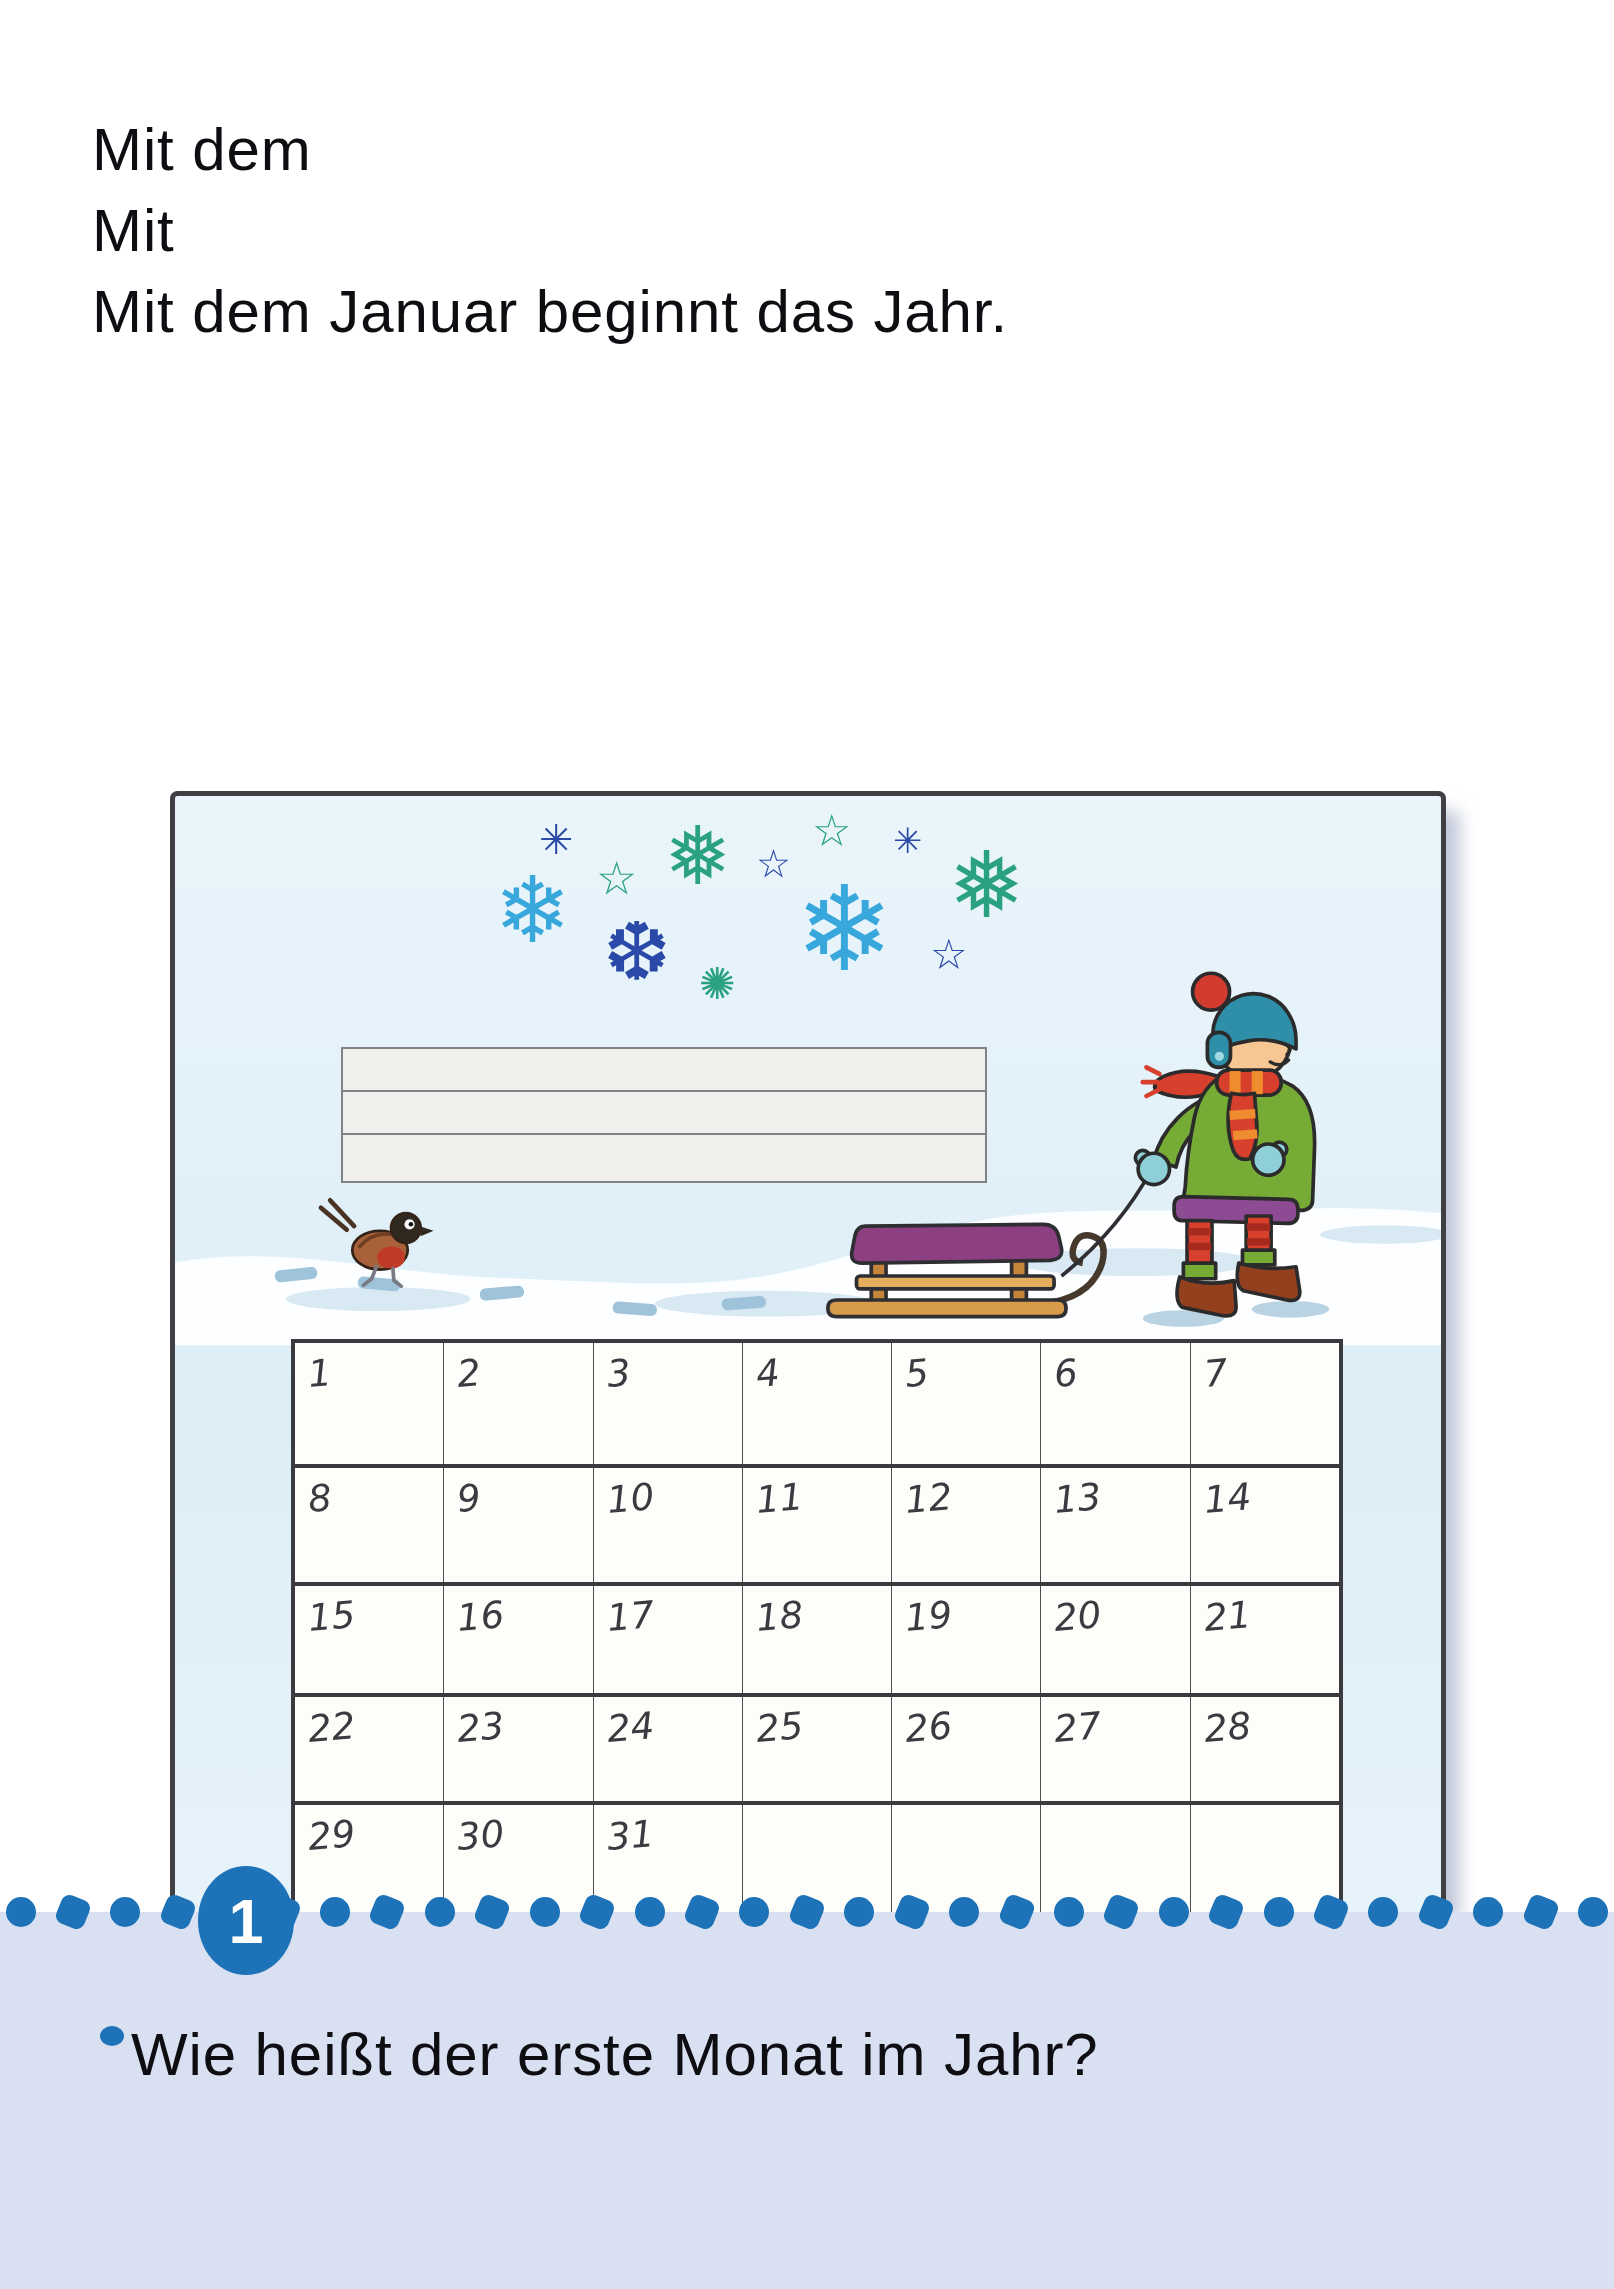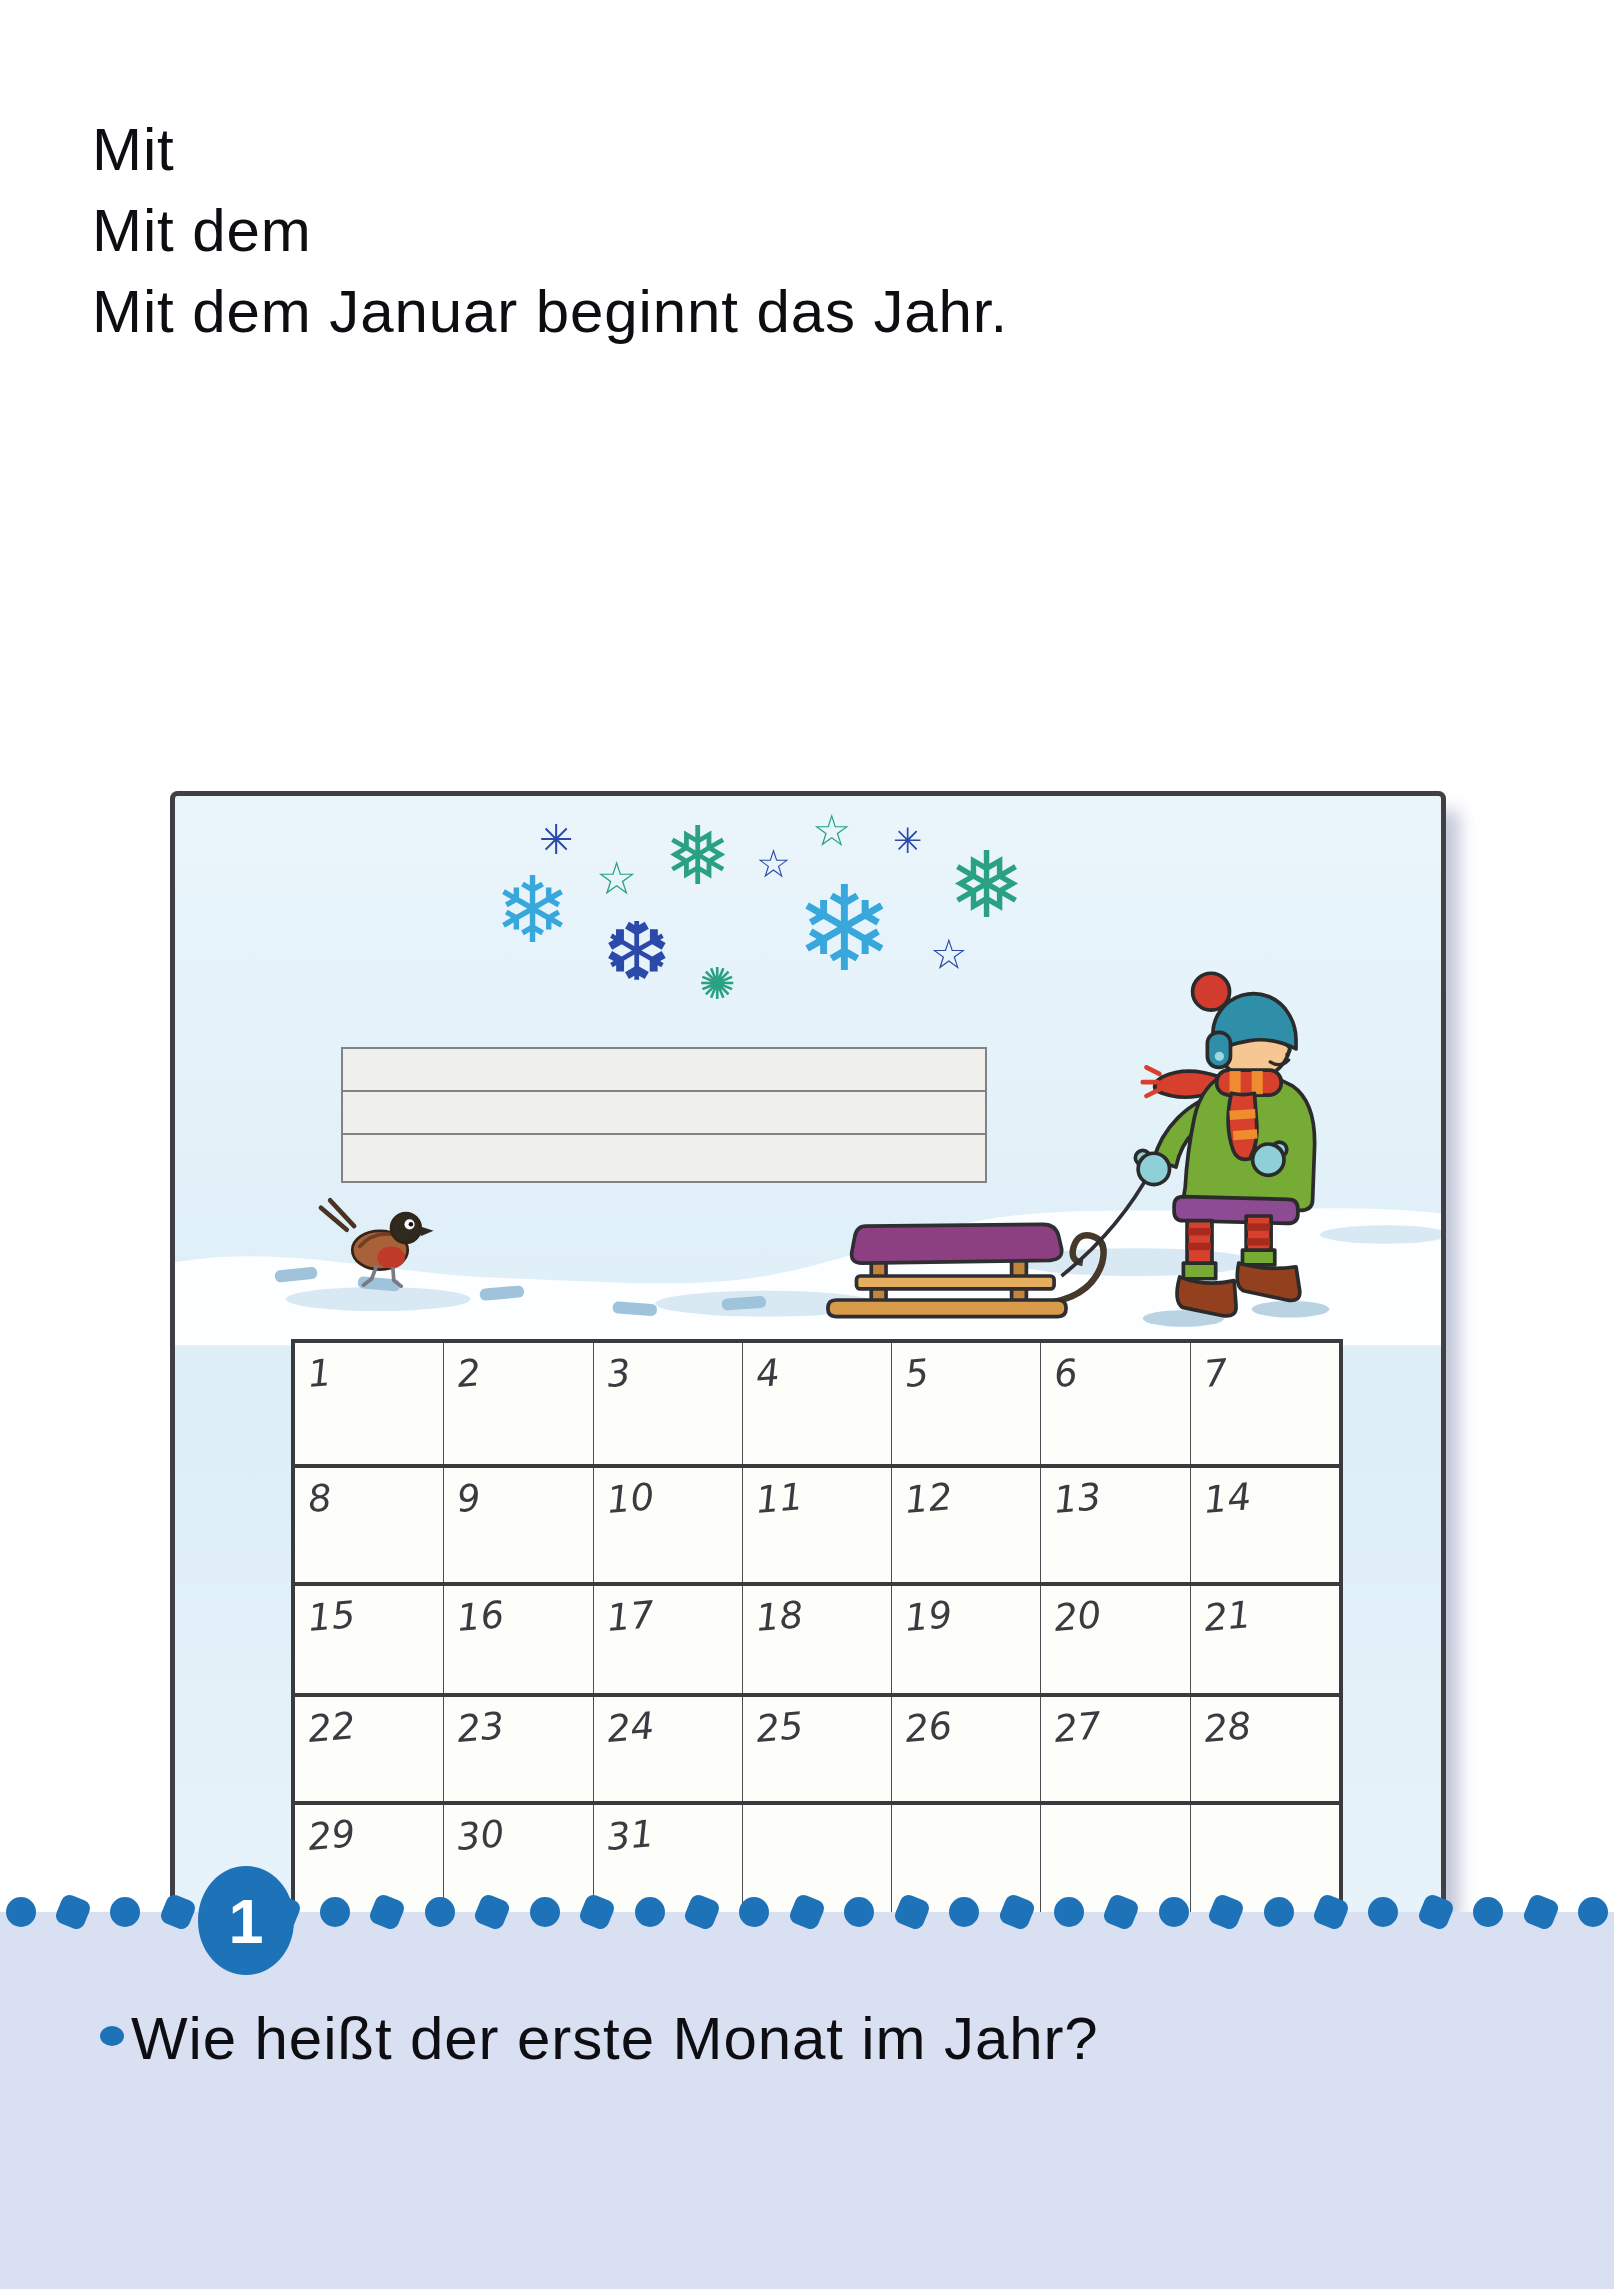--- a/index.html
+++ b/index.html
@@ -35,31 +35,31 @@
   
   .task-band{position:absolute;left:0;top:1912px;width:1614px;height:377px;background:#d9e0f1;z-index:3}
   .dots{position:absolute;left:0;top:-15.7px;width:100%;height:31px;display:flex;
     justify-content:space-between;align-items:center;padding:0 5.5px}
   .dot{width:30px;height:30px;background:#1d72b8;border-radius:50%;flex:0 0 auto}
   .dot.square{border-radius:8.3px;transform:rotate(22deg)}
   .badge{position:absolute;left:198px;top:-46px;width:96px;height:109px;background:#1d72b8;
     border-radius:48px / 54px;display:flex;align-items:center;justify-content:center}
   .badge span{color:#ffffff;font-size:63px;font-weight:bold}
   .bullet{position:absolute;left:100px;top:114px;width:24px;height:20px;border-radius:50%;background:#1d72b8}
-  .task-text{position:absolute;left:131px;top:81px}
+  .task-text{position:absolute;left:131px;top:97px}
   .task-text p{font-size:60px;line-height:92px;letter-spacing:0.9px;color:#0d0d12;white-space:nowrap}
 </style>
 </head>
 <body>
 
 <main>
 
   <section class="reading">
+    <p>Mit dem</p>
     <p>Mit</p>
-    <p>Mit dem</p>
     <p>Mit dem Januar beginnt das Jahr.</p>
   </section>
 
   <figure class="illustration">
 
     <svg class="scene" viewBox="0 0 1371 1209" preserveAspectRatio="none">
 
       <path fill="#fcfeff" d="M0,505 C120,485 230,518 350,522 C470,526 560,535 650,518
            C740,500 800,470 895,456 C990,444 1100,452 1200,448
            C1290,444 1345,450 1371,452 L1371,595 L0,595 Z"></path>

